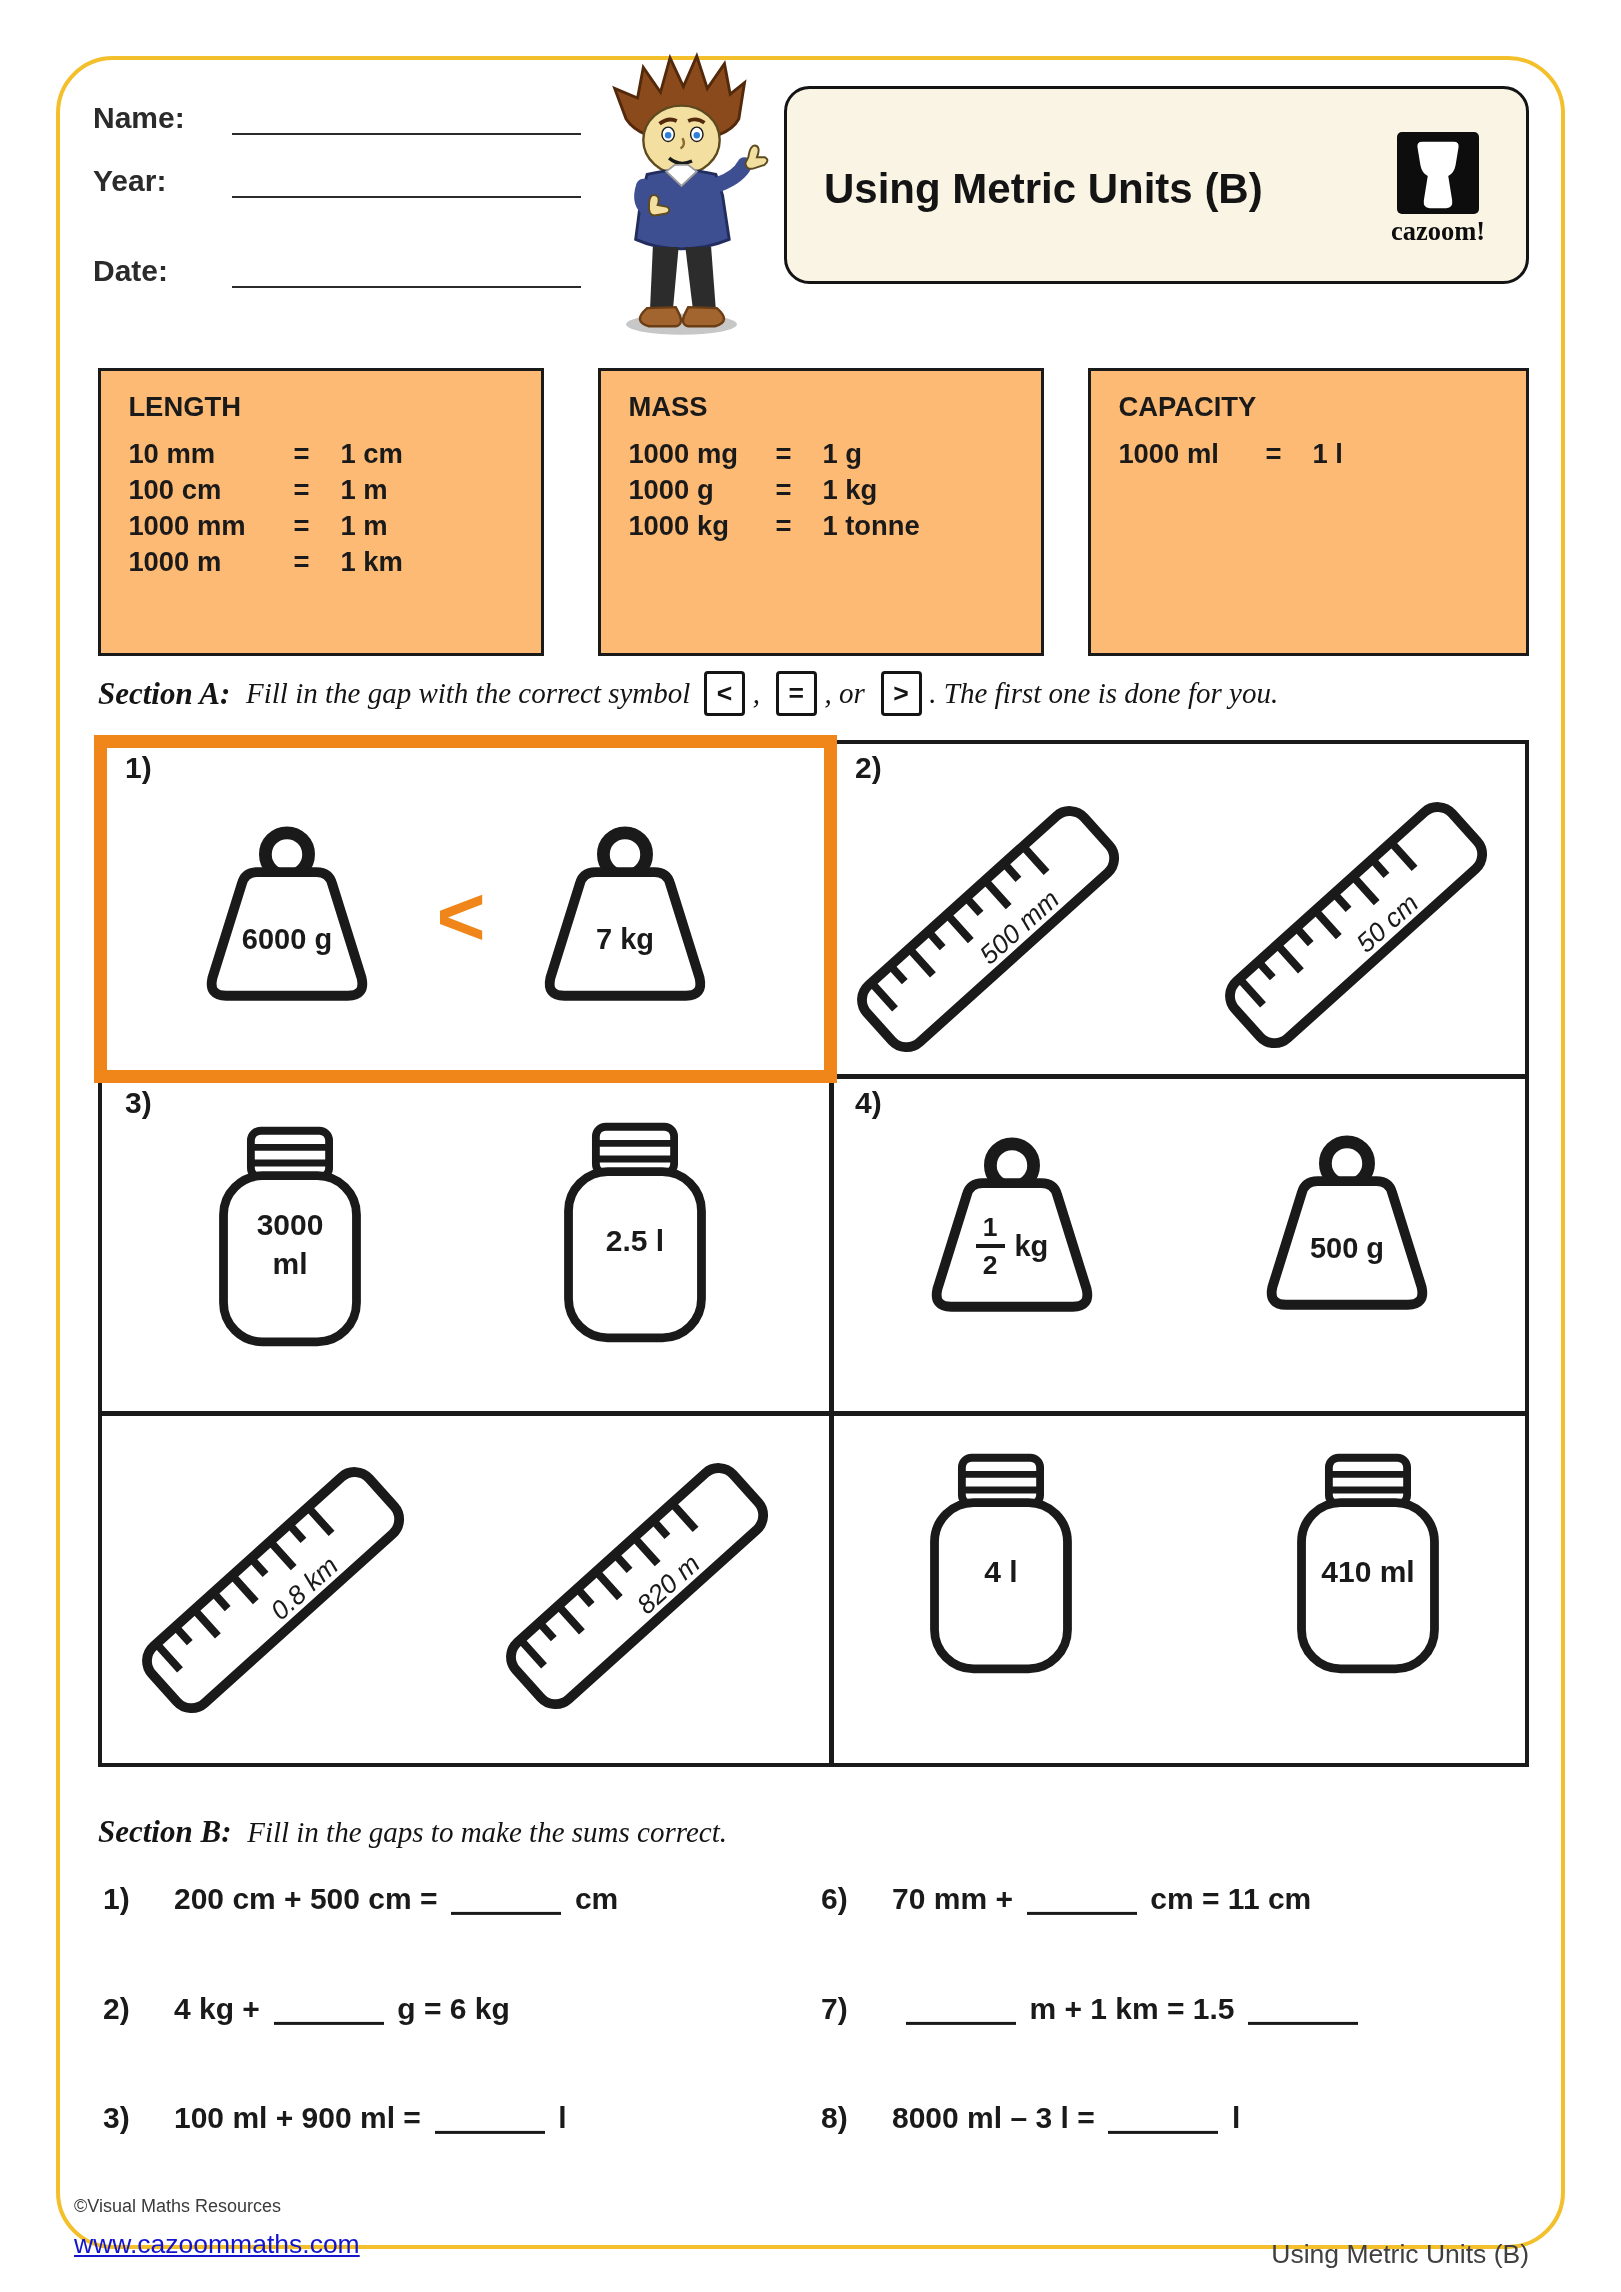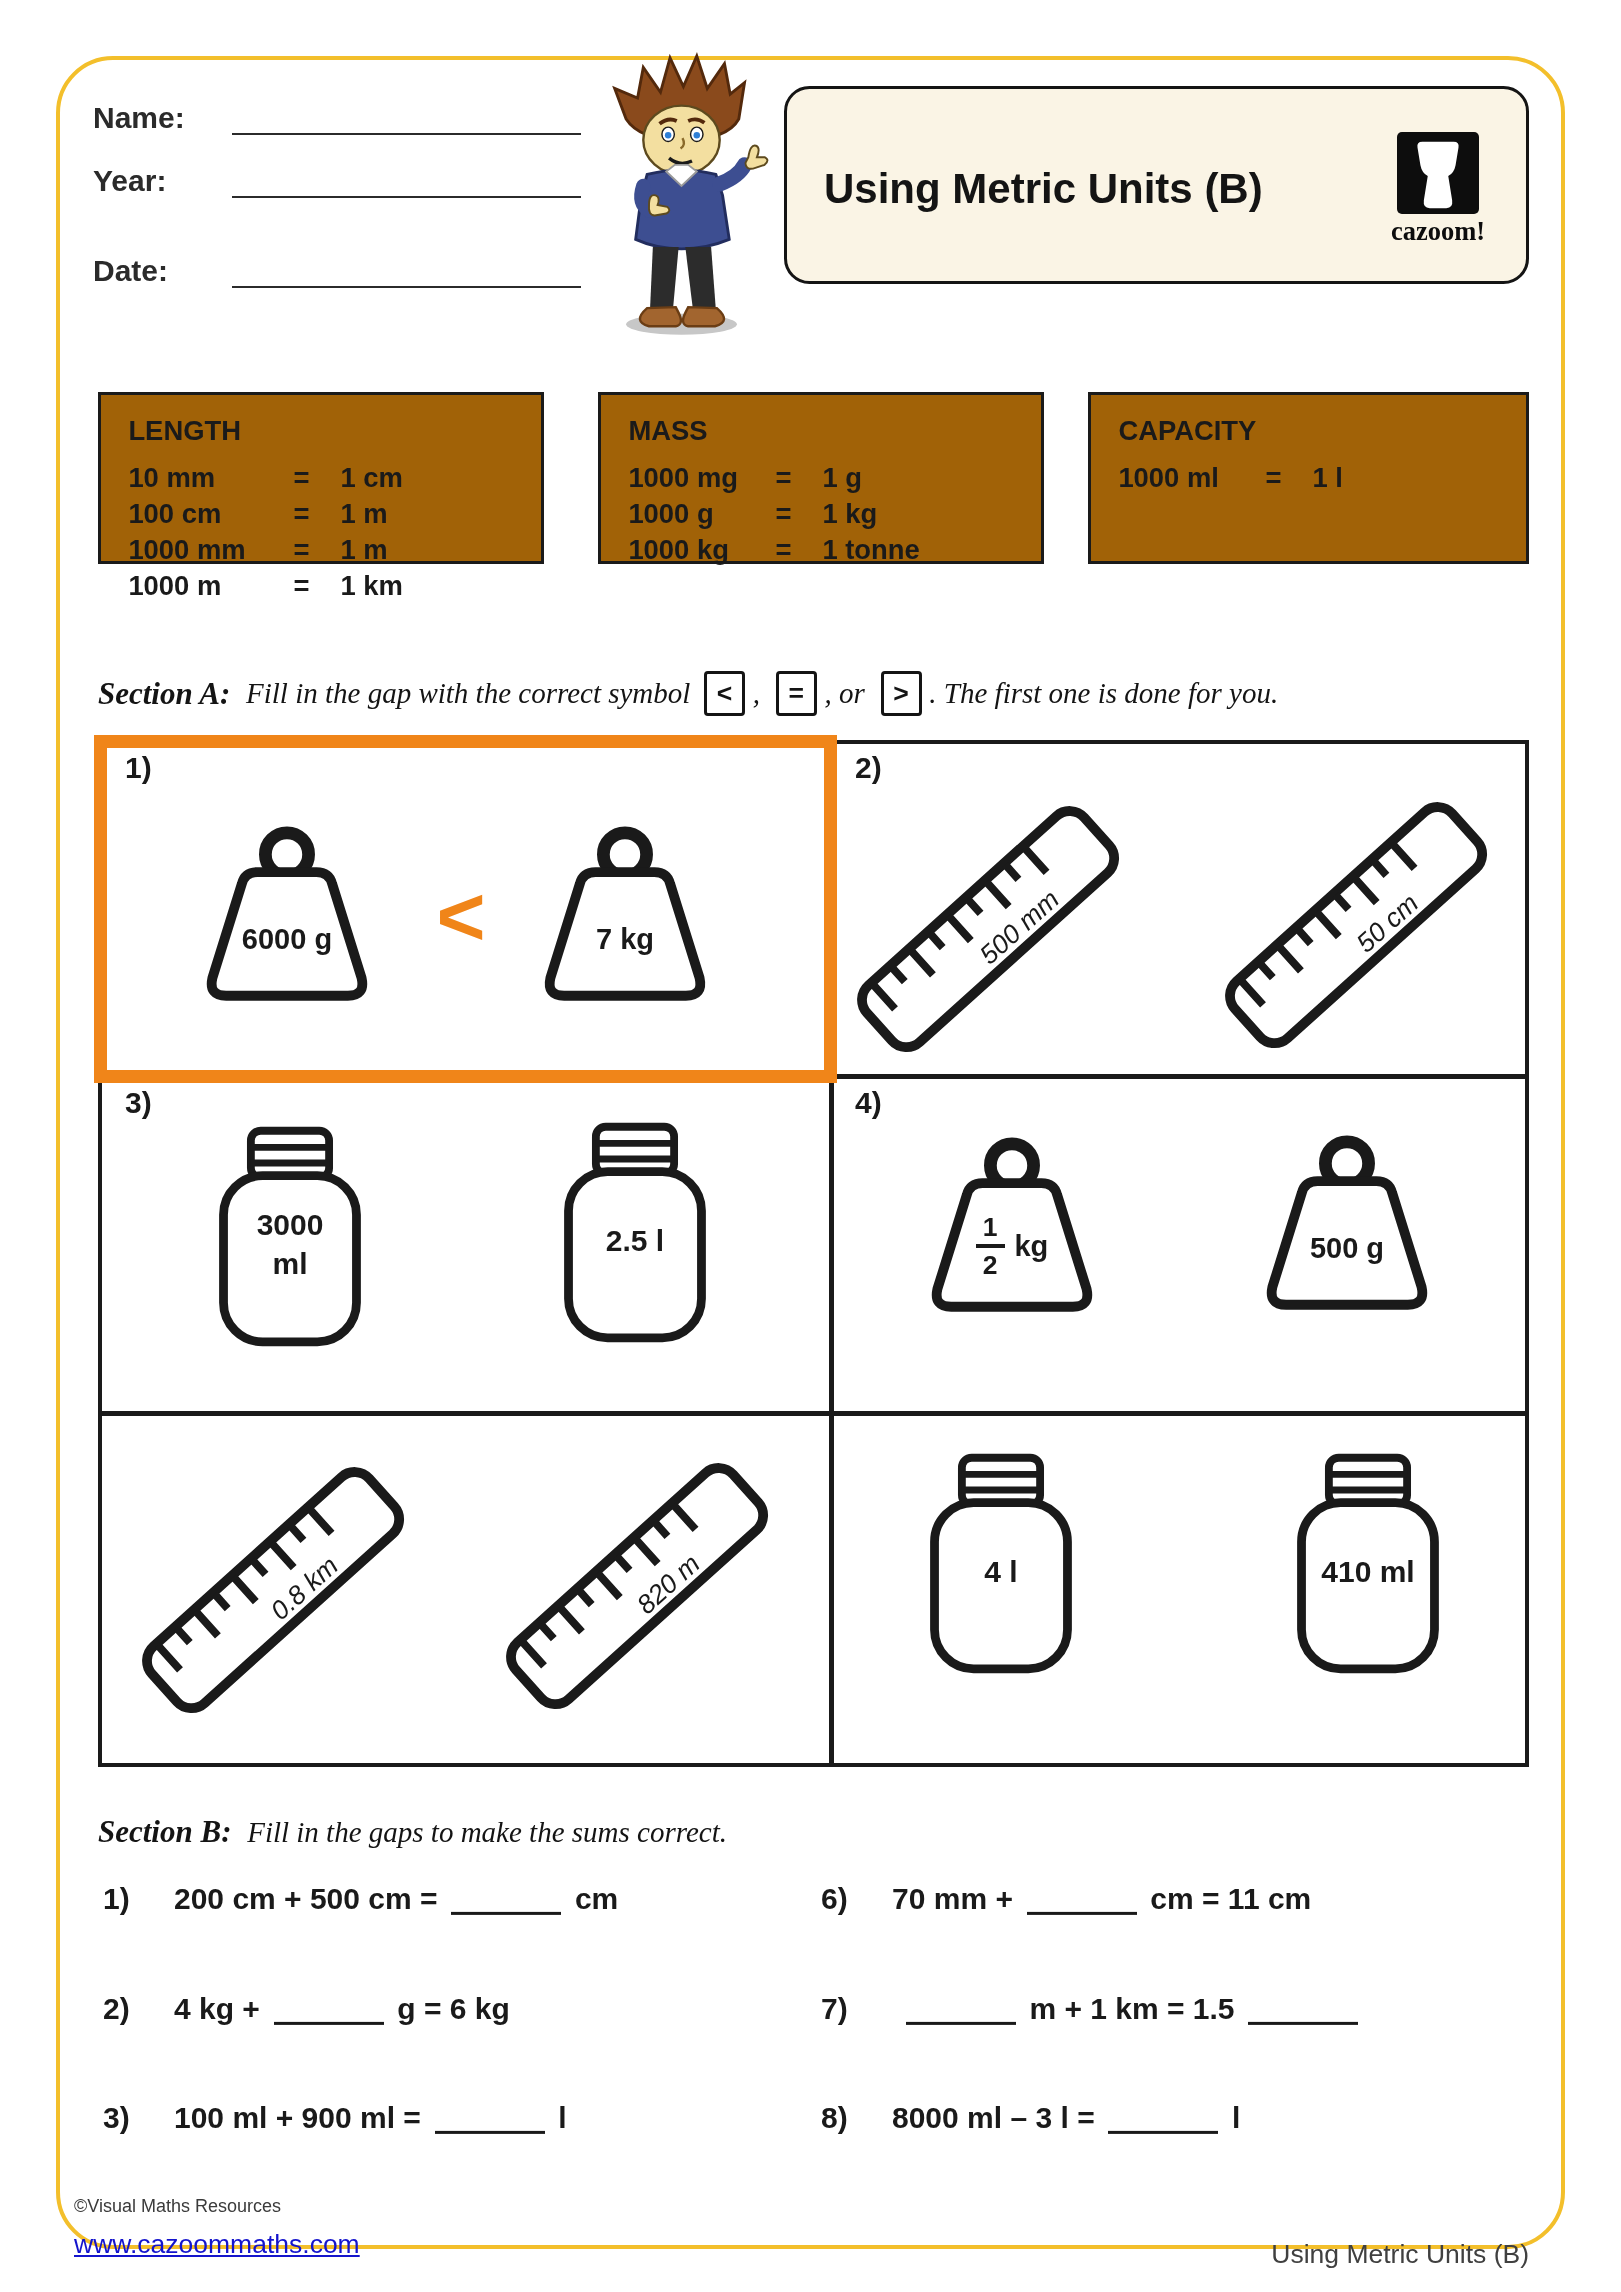--- a/index.html
+++ b/index.html
@@ -17,21 +17,21 @@
 
   
   .titlebox { position:absolute; left:784px; top:86px; width:745px; height:198px;
               background:#FAF4E5; border:3.9px solid #141414; border-radius:25.5px; }
   .wstitle { position:absolute; left:37px; top:76px; font-size:42px; font-weight:bold; color:#141414; }
   .logo { position:absolute; right:29px; top:43px; width:118px; text-align:center; }
   .logobox { width:82px; height:82px; background:#0d0d0d; border-radius:4.9px; margin:0 auto; }
   .logotext { font-family:"Liberation Serif", serif; font-weight:bold; font-size:26.5px; color:#0d0d0d; margin-top:2px; }
 
   
-  .refbox { position:absolute; top:392px; height:172px; border:3.9px solid #1a1a1a; background:#a16207; }
+  .refbox { position:absolute; top:368px; height:288px; border:3.9px solid #1a1a1a; background:#fdba74; }
   .reftitle { font-size:27.4px; font-weight:bold; color:#1a1a1a; margin:19.6px 0 13.7px 27.4px; }
   .refrow { display:flex; margin-left:27.4px; font-size:27.4px; font-weight:bold; color:#1a1a1a; line-height:36px; }
   .refq { display:inline-block; }
   .refeq { display:inline-block; width:47px; text-align:left; }
   .len .refq { width:165px; } .mas .refq { width:147px; } .cap .refq { width:147px; }
 
   
   .secline { position:absolute; left:98px; font-family:"Liberation Serif", serif; font-style:italic;
              font-size:29px; color:#141414; display:flex; align-items:center;margin-top:16px; }
   .sechead { font-weight:bold; font-size:31px; margin-right:15.7px; }

